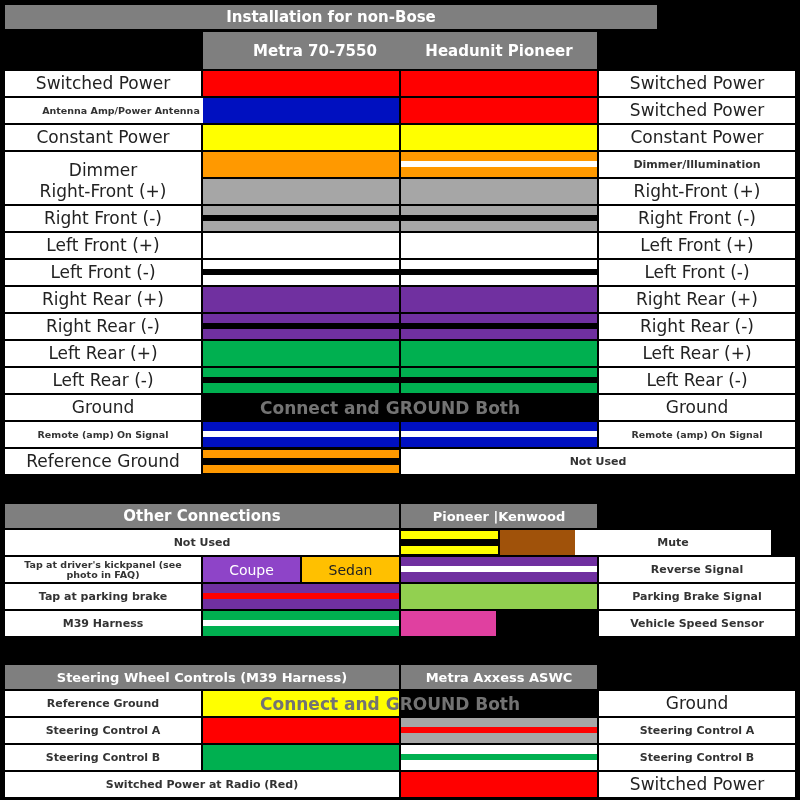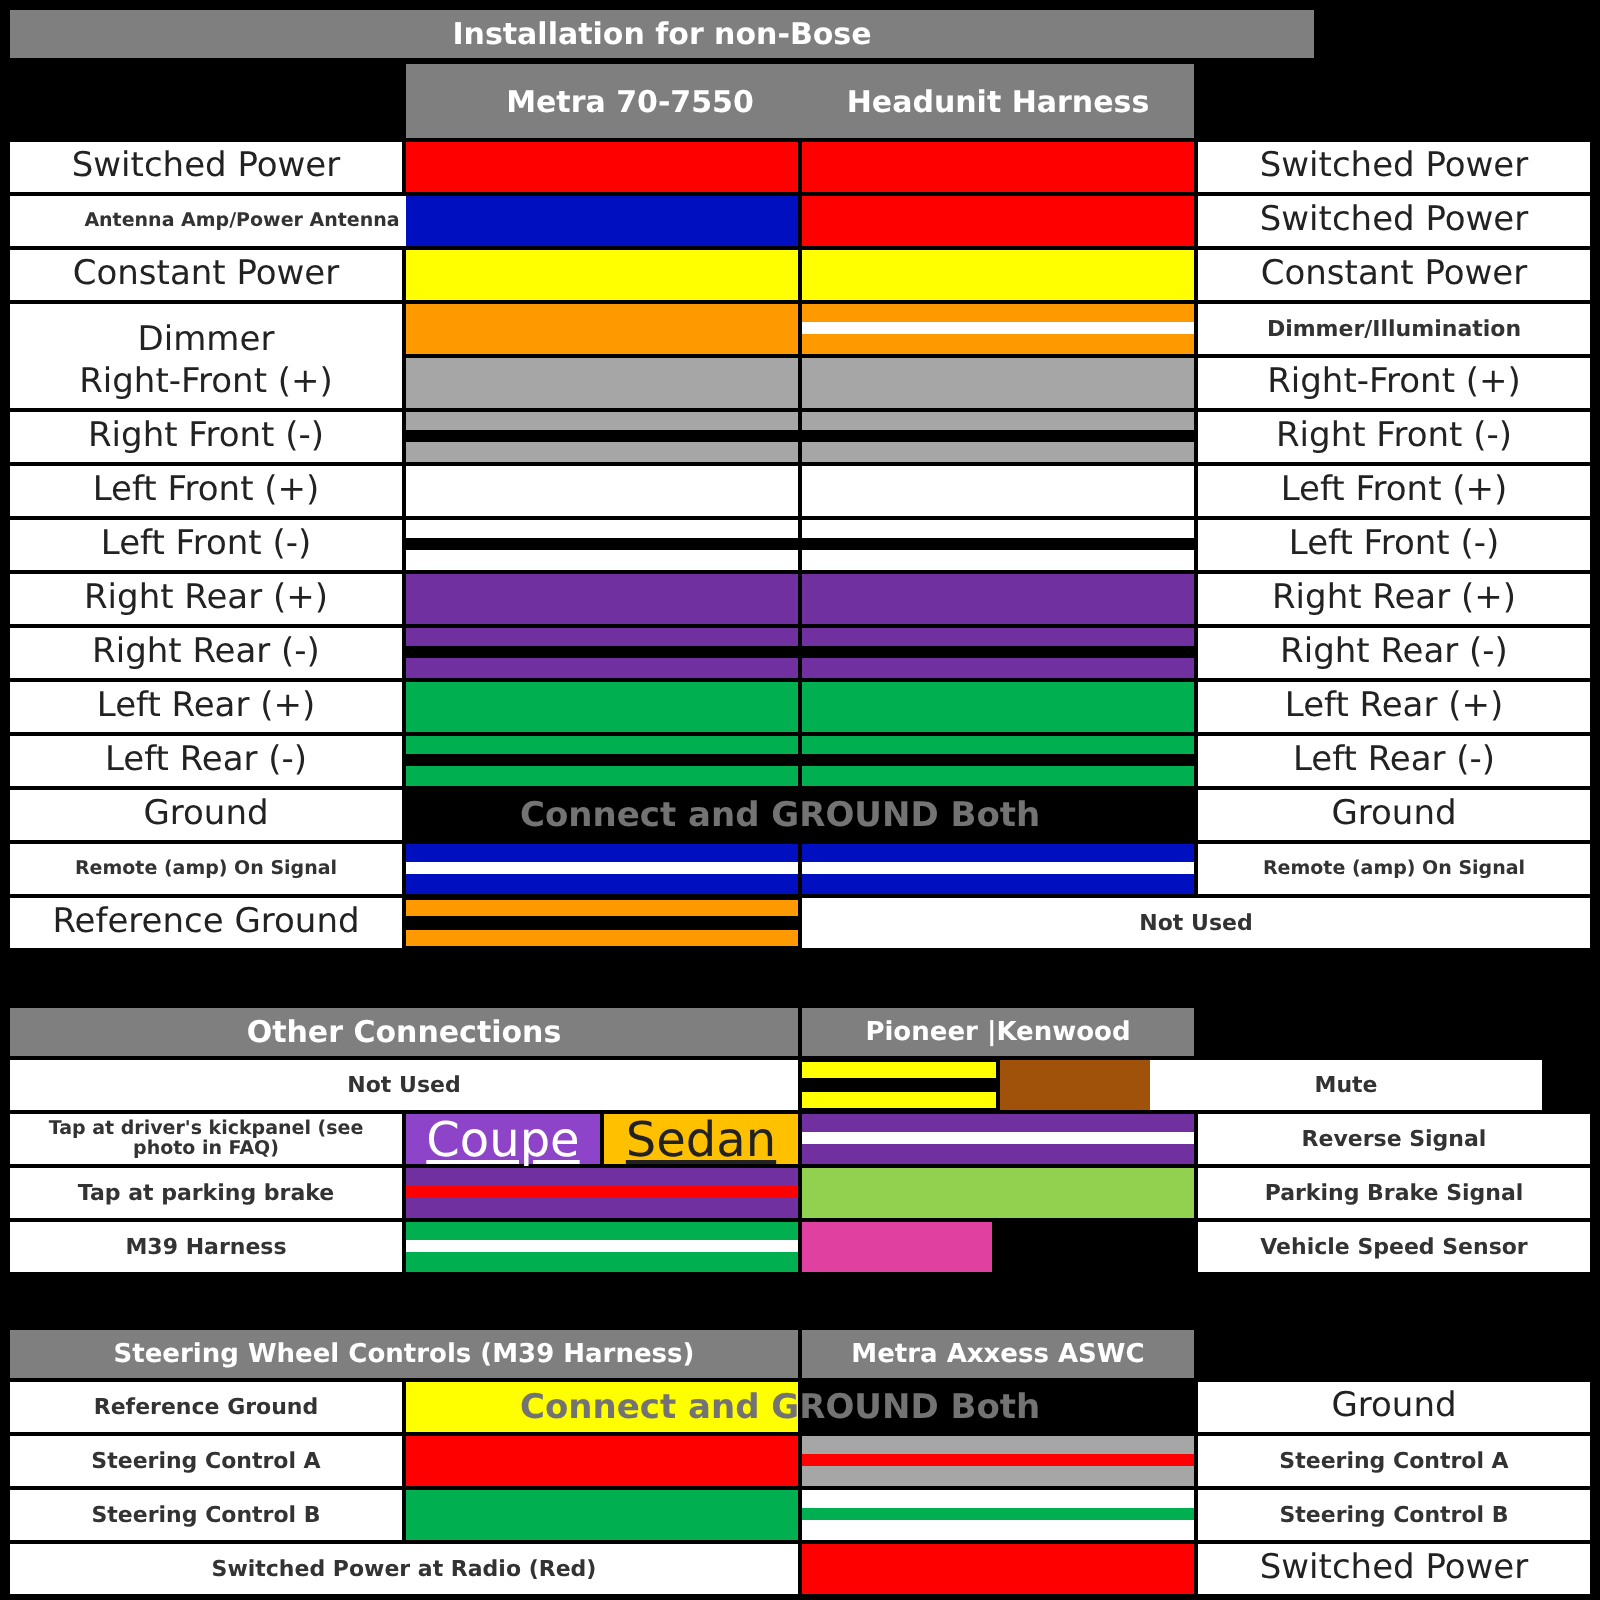--- a/index.html
+++ b/index.html
@@ -9,29 +9,29 @@
   .hdr { background: #7f7f7f; color: #fff; font-weight: bold; display: flex;
          align-items: center; justify-content: center; font-size: 15px; }
   .lbl { background: #fff; color: #222; display: flex; align-items: center;
          justify-content: center; text-align: center; line-height: 1.05; }
   .big { font-size: 17px; }
   .sm { font-size: 11px; font-weight: bold; color: #333; }
   .xs { font-size: 9.5px; font-weight: bold; color: #333; }
   .wire { overflow: hidden; }
   .stripe { position: absolute; left: 0; right: 0; }
   .redtext { color: #737373; font-weight: bold; font-size: 17px; display:flex; align-items:center; white-space: nowrap; }
-  .swatchtxt { display:flex; align-items:center; justify-content:center; font-size: 24px; text-decoration: underline; }
+  .swatchtxt { display:flex; align-items:center; justify-content:center; font-size: 14px; }
 </style>
 </head>
 <body>
 
 <div class="abs hdr" style="left:5px;top:5px;width:652px;height:24px;font-size:15px;">Installation for non-Bose</div>
 
 <div class="abs hdr" style="left:203px;top:32px;width:224px;height:37px;">Metra 70-7550</div>
-<div class="abs hdr" style="left:401px;top:32px;width:196px;height:37px;">Headunit Harness</div>
+<div class="abs hdr" style="left:401px;top:32px;width:196px;height:37px;">Headunit Pioneer</div>
 
 <div class="abs lbl big" style="left:5px;top:71px;width:196px;height:25px;">Switched Power</div>
 <div class="abs wire" style="left:203px;top:71px;width:196px;height:25px;background:#ff0000;"></div>
 <div class="abs wire" style="left:401px;top:71px;width:196px;height:25px;background:#ff0000;"></div>
 <div class="abs lbl big" style="left:599px;top:71px;width:196px;height:25px;">Switched Power</div>
 
 <div class="abs lbl xs" style="left:5px;top:98px;width:232px;height:25px;padding:10px 30px;">Antenna Amp/Power Antenna</div>
 <div class="abs wire" style="left:203px;top:98px;width:196px;height:25px;background:#0010c0;"></div>
 <div class="abs wire" style="left:401px;top:98px;width:196px;height:25px;background:#ff0000;"></div>
 <div class="abs lbl big" style="left:599px;top:98px;width:196px;height:25px;">Switched Power</div>

